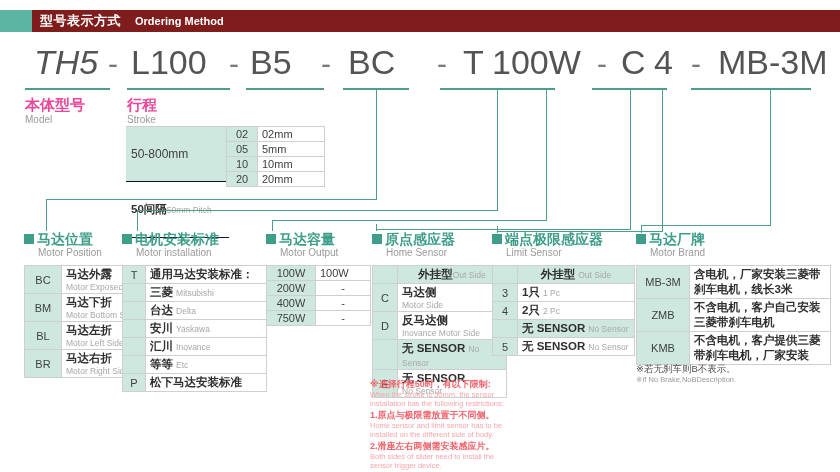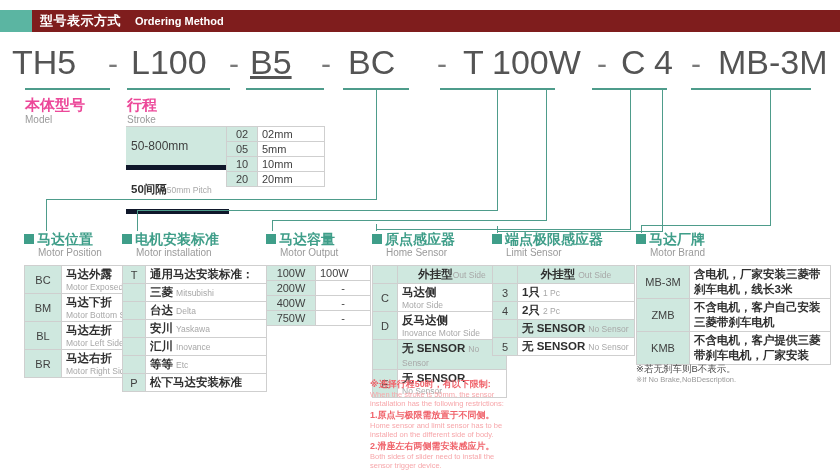--- a/index.html
+++ b/index.html
@@ -67,21 +67,21 @@
     white-space:nowrap;
   }
   td.val{background:#ffffff;white-space:nowrap;}
   td.valc{background:#ffffff;text-align:center;}
   td.fill{background:#cfe8df;}
   .cn2{font-weight:bold;font-size:11.5px;color:#2f2f2f;}
   .en2{font-size:8.5px;color:#a8a8a8;display:block;line-height:10px;}
   .eni{font-size:8.5px;color:#a8a8a8;}
 
   
-  table.stroke td{border:none;border-bottom:5px solid #0f172a;padding:12px 5px;font-size:12px;}
+  table.stroke td{border:none;border-bottom:1px solid #0f172a;padding:20px 5px;font-size:12px;}
   table.stroke tr:first-child td{background:#cfe8df;border-top:1px solid #cfcfcf;}
 
   
   .note{position:absolute;}
   .note .r{color:#f0636b;font-size:9px;font-weight:bold;line-height:11px;display:block;}
   .note .e{color:#f7a7ab;font-size:7.5px;line-height:9px;display:block;}
 
   .bnote{position:absolute;}
   .bnote .c1{font-size:9.5px;color:#4a4a4a;line-height:12px;display:block;}
   .bnote .c2{font-size:7.5px;color:#9a9a9a;line-height:10px;display:block;}
@@ -91,25 +91,25 @@
 
 <div class="page">
 
   <div class="titlebar">
     <div class="swatch"></div>
     <div class="cn">型号表示方式</div>
     <div class="en">Ordering Method</div>
   </div>
 
   <div class="codebar">
-    <span style="left:12px;">TH5</span>
+    <span style="left:34px;font-style:italic;">TH5</span>
     <span class="dash" style="left:108px;top:2px;">-</span>
     <span style="left:131px;">L100</span>
     <span class="dash" style="left:229px;top:2px;">-</span>
-    <span style="left:250px;text-decoration:underline;">B5</span>
+    <span style="left:250px;">B5</span>
     <span class="dash" style="left:321px;top:2px;">-</span>
     <span style="left:348px;">BC</span>
     <span class="dash" style="left:437px;top:2px;">-</span>
     <span style="left:463px;">T</span>
     <span style="left:492px;">100W</span>
     <span class="dash" style="left:597px;top:2px;">-</span>
     <span style="left:621px;">C</span>
     <span style="left:654px;">4</span>
     <span class="dash" style="left:691px;top:2px;">-</span>
     <span style="left:718px;">MB-3M</span>

